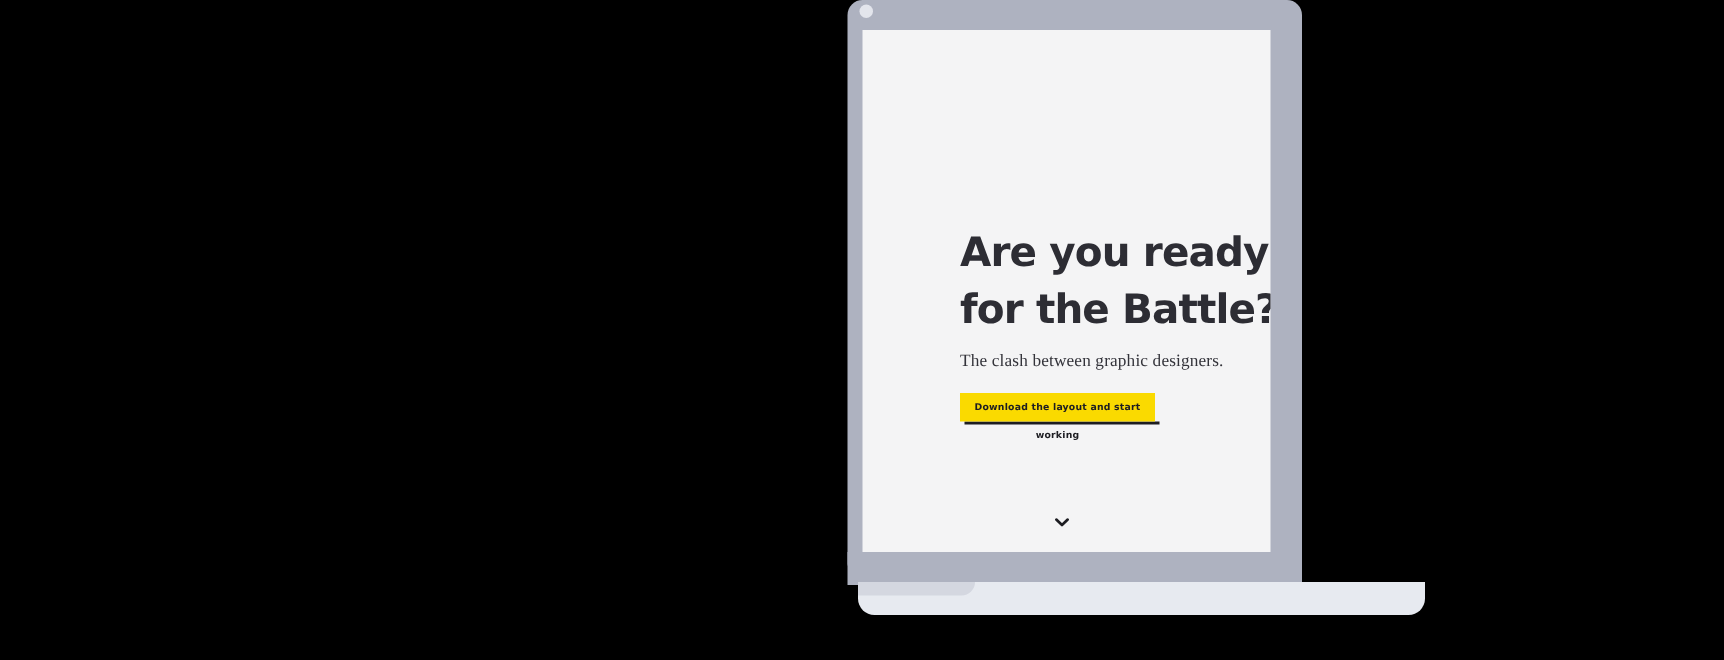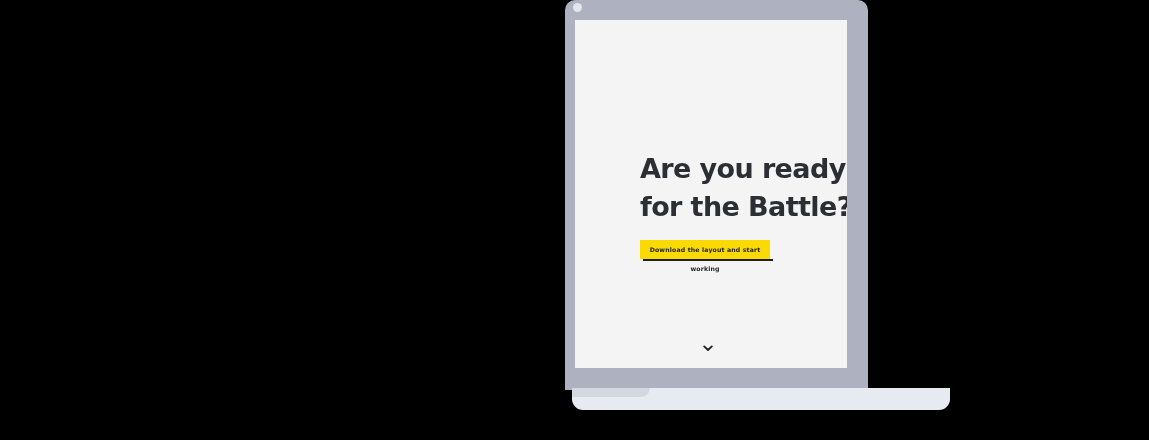--- a/index.html
+++ b/index.html
@@ -181,20 +181,21 @@
   <div class="laptop">
 
     <div class="laptop-lid"></div>
     <div class="webcam"></div>
 
     <div class="screen">
 
       <div class="hero">
         <h1 class="hero-heading">Are you ready for the Battle?</h1>
 
+        <p class="hero-sub">The clash between graphic designers.</p>
 
         <div class="cta-wrap">
           <div class="cta-shadow"></div>
           <button class="cta-button">Download the layout and start working</button>
         </div>
       </div>
 
       <div class="scroll-indicator">
         <svg width="14" height="14" viewBox="0 0 14 14" aria-hidden="true">
           <path d="M3.2 5.4 L7 9.0 L10.8 5.4" fill="none" stroke="#1d1d22" stroke-width="1.8" stroke-linecap="round" stroke-linejoin="round"></path>

